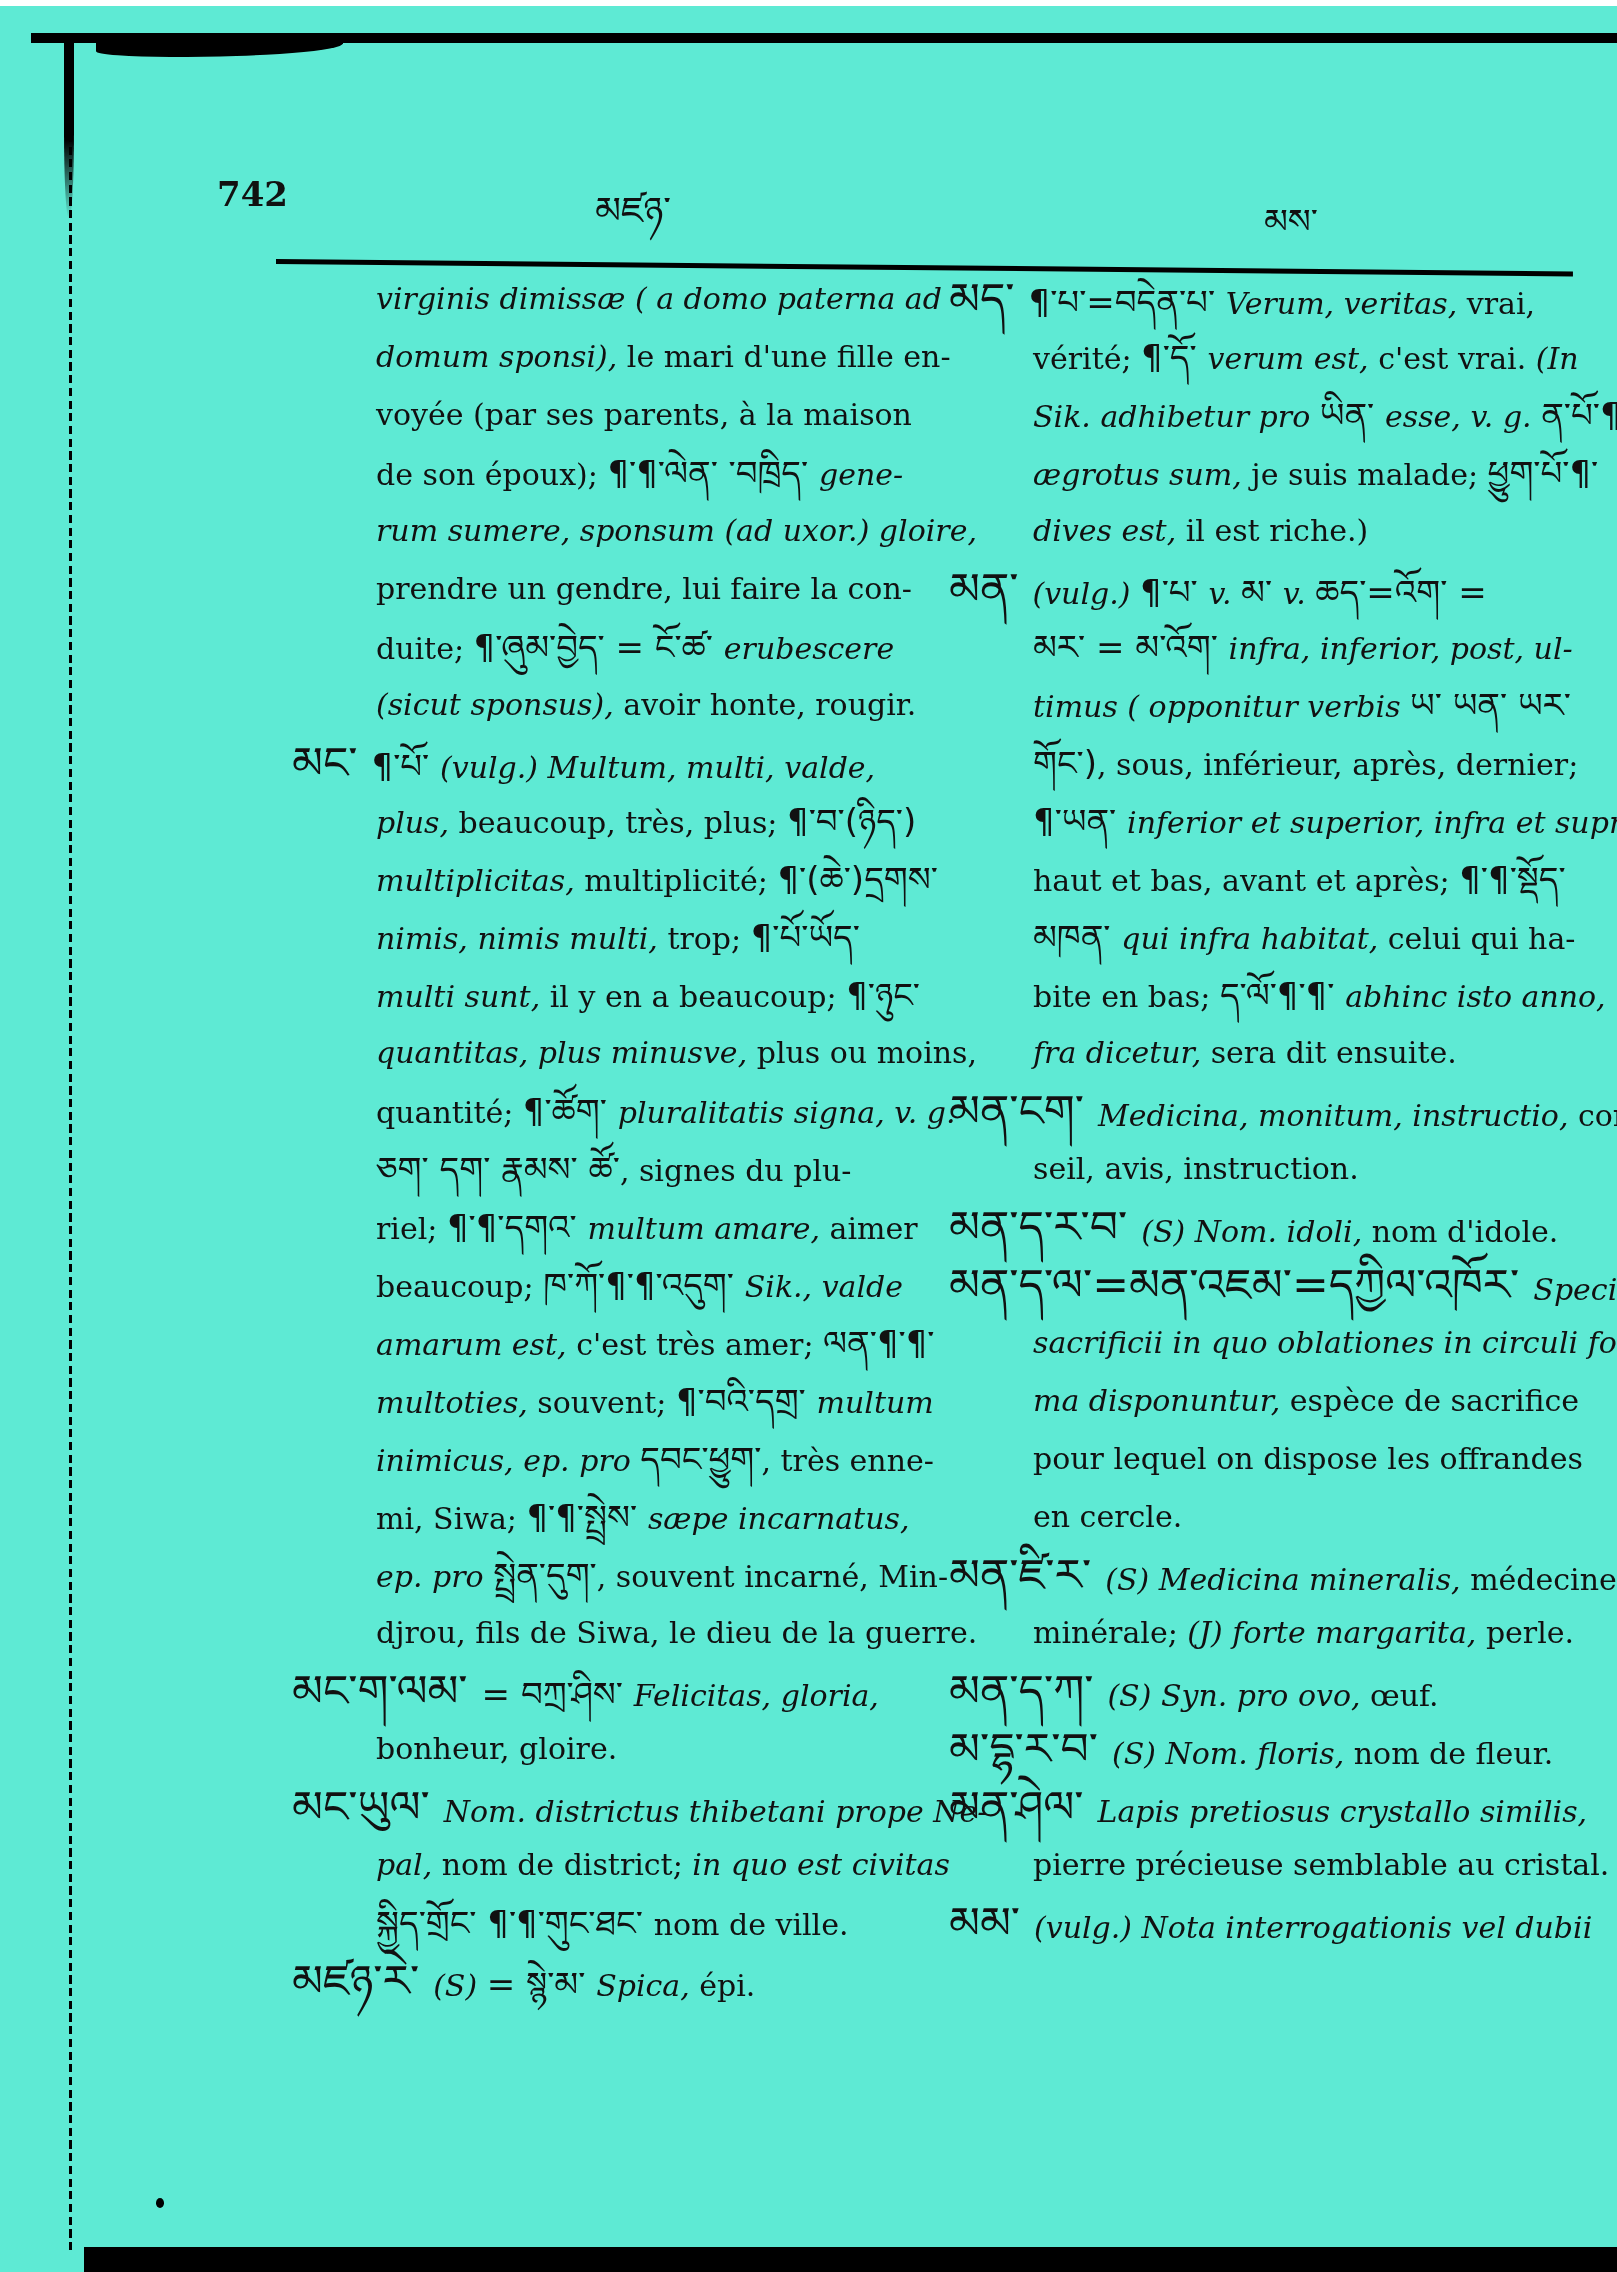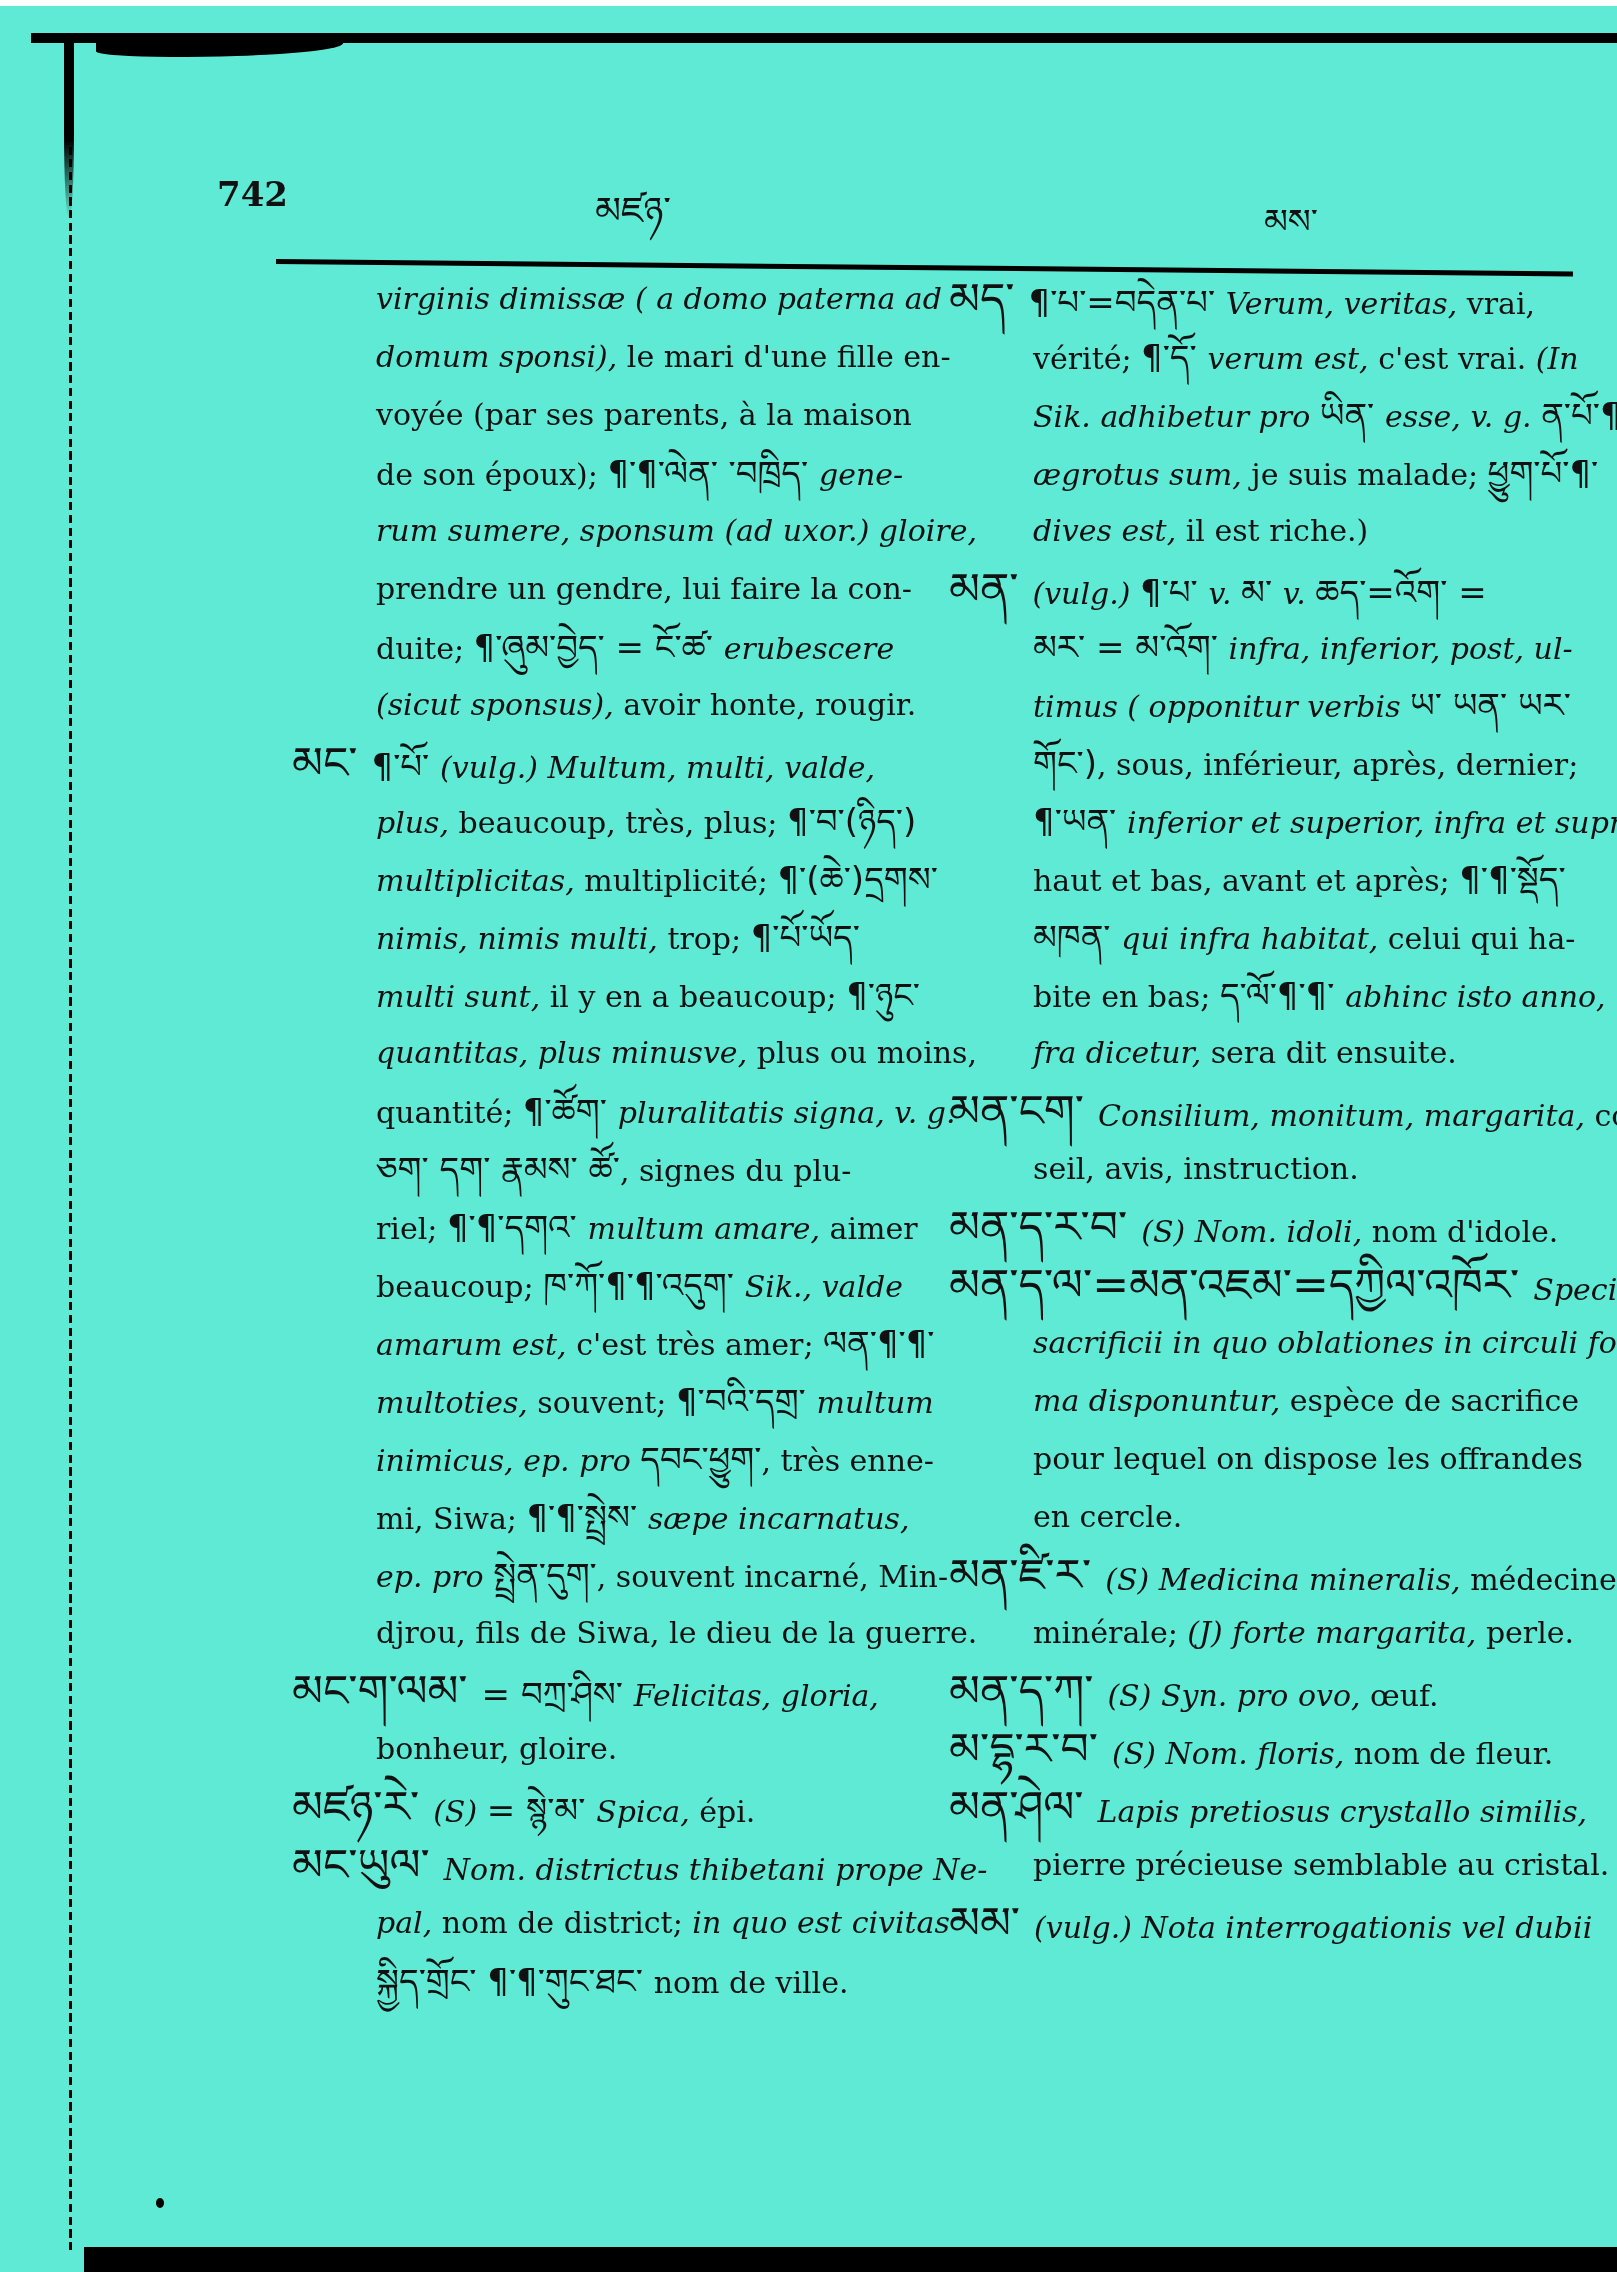--- a/index.html
+++ b/index.html
@@ -88,26 +88,26 @@
         <div class="line cont"><span class="seg-lat">inimicus, ep. pro </span><span class="seg-tib">དབང་ཕྱུག་</span><span class="seg-fr">, très enne-</span></div>
         <div class="line cont"><span class="seg-fr">mi, Siwa; </span><span class="seg-tib">¶་¶་སྤྲེས་ </span><span class="seg-lat">sæpe incarnatus,</span></div>
         <div class="line cont"><span class="seg-lat">ep. pro </span><span class="seg-tib">སྤྲེན་དུག་</span><span class="seg-fr">, souvent incarné, Min-</span></div>
         <div class="line cont"><span class="seg-fr">djrou, fils de Siwa, le dieu de la guerre.</span></div>
       </div>
       <div>
         <div class="line"><span class="seg-head">མང་ག་ལམ་ </span><span class="seg-tib">= བཀྲ་ཤིས་ </span><span class="seg-lat">Felicitas, gloria,</span></div>
         <div class="line cont"><span class="seg-fr">bonheur, gloire.</span></div>
       </div>
       <div>
-        <div class="line"><span class="seg-head">མཛཉ་རེ་ </span><span class="seg-lat">(S) </span><span class="seg-tib">= སྙེ་མ་ </span><span class="seg-lat">Spica, </span><span class="seg-fr">épi.</span></div>
-      </div>
-      <div>
         <div class="line"><span class="seg-head">མང་ཡུལ་ </span><span class="seg-lat">Nom. districtus thibetani prope Ne-</span></div>
         <div class="line cont"><span class="seg-lat">pal, </span><span class="seg-fr">nom de district; </span><span class="seg-lat">in quo est civitas</span></div>
         <div class="line cont"><span class="seg-tib">སྐྱིད་གྲོང་ ¶་¶་གུང་ཐང་ </span><span class="seg-fr">nom de ville.</span></div>
+      </div>
+      <div>
+        <div class="line"><span class="seg-head">མཛཉ་རེ་ </span><span class="seg-lat">(S) </span><span class="seg-tib">= སྙེ་མ་ </span><span class="seg-lat">Spica, </span><span class="seg-fr">épi.</span></div>
       </div>
     </div>
   <div id="col-right" class="column rightcol">
       <div>
         <div class="line"><span class="seg-head">མད་ </span><span class="seg-tib">¶་པ་=བདེན་པ་ </span><span class="seg-lat">Verum, veritas, </span><span class="seg-fr">vrai,</span></div>
         <div class="line cont"><span class="seg-fr">vérité; </span><span class="seg-tib">¶་དོ་ </span><span class="seg-lat">verum est, </span><span class="seg-fr">c'est vrai. </span><span class="seg-lat">(In</span></div>
         <div class="line cont"><span class="seg-lat">Sik. adhibetur pro </span><span class="seg-tib">ཡིན་ </span><span class="seg-lat">esse, v. g. </span><span class="seg-tib">ན་པོ་¶་</span></div>
         <div class="line cont"><span class="seg-lat">ægrotus sum, </span><span class="seg-fr">je suis malade; </span><span class="seg-tib">ཕྱུག་པོ་¶་</span></div>
         <div class="line cont"><span class="seg-lat">dives est, </span><span class="seg-fr">il est riche.)</span></div>
       </div>
@@ -116,21 +116,21 @@
         <div class="line cont"><span class="seg-tib">མར་ = མ་འོག་ </span><span class="seg-lat">infra, inferior, post, ul-</span></div>
         <div class="line cont"><span class="seg-lat">timus ( opponitur verbis </span><span class="seg-tib">ཡ་ ཡན་ ཡར་</span></div>
         <div class="line cont"><span class="seg-tib">གོང་)</span><span class="seg-fr">, sous, inférieur, après, dernier;</span></div>
         <div class="line cont"><span class="seg-tib">¶་ཡན་ </span><span class="seg-lat">inferior et superior, infra et supra,</span></div>
         <div class="line cont"><span class="seg-fr">haut et bas, avant et après; </span><span class="seg-tib">¶་¶་སྡོད་</span></div>
         <div class="line cont"><span class="seg-tib">མཁན་ </span><span class="seg-lat">qui infra habitat, </span><span class="seg-fr">celui qui ha-</span></div>
         <div class="line cont"><span class="seg-fr">bite en bas; </span><span class="seg-tib">ད་ལོ་¶་¶་ </span><span class="seg-lat">abhinc isto anno,</span></div>
         <div class="line cont"><span class="seg-lat">fra dicetur, </span><span class="seg-fr">sera dit ensuite.</span></div>
       </div>
       <div>
-        <div class="line"><span class="seg-head">མན་ངག་ </span><span class="seg-lat">Consilium, monitum, margarita, </span><span class="seg-fr">con-</span></div>
+        <div class="line"><span class="seg-head">མན་ངག་ </span><span class="seg-lat">Medicina, monitum, instructio, </span><span class="seg-fr">con-</span></div>
         <div class="line cont"><span class="seg-fr">seil, avis, instruction.</span></div>
       </div>
       <div>
         <div class="line"><span class="seg-head">མན་ད་ར་བ་ </span><span class="seg-lat">(S) Nom. idoli, </span><span class="seg-fr">nom d'idole.</span></div>
       </div>
       <div>
         <div class="line"><span class="seg-head">མན་ད་ལ་=མན་འཇམ་=དཀྱིལ་འཁོར་ </span><span class="seg-lat">Species</span></div>
         <div class="line cont"><span class="seg-lat">sacrificii in quo oblationes in circuli for-</span></div>
         <div class="line cont"><span class="seg-lat">ma disponuntur, </span><span class="seg-fr">espèce de sacrifice</span></div>
         <div class="line cont"><span class="seg-fr">pour lequel on dispose les offrandes</span></div>

